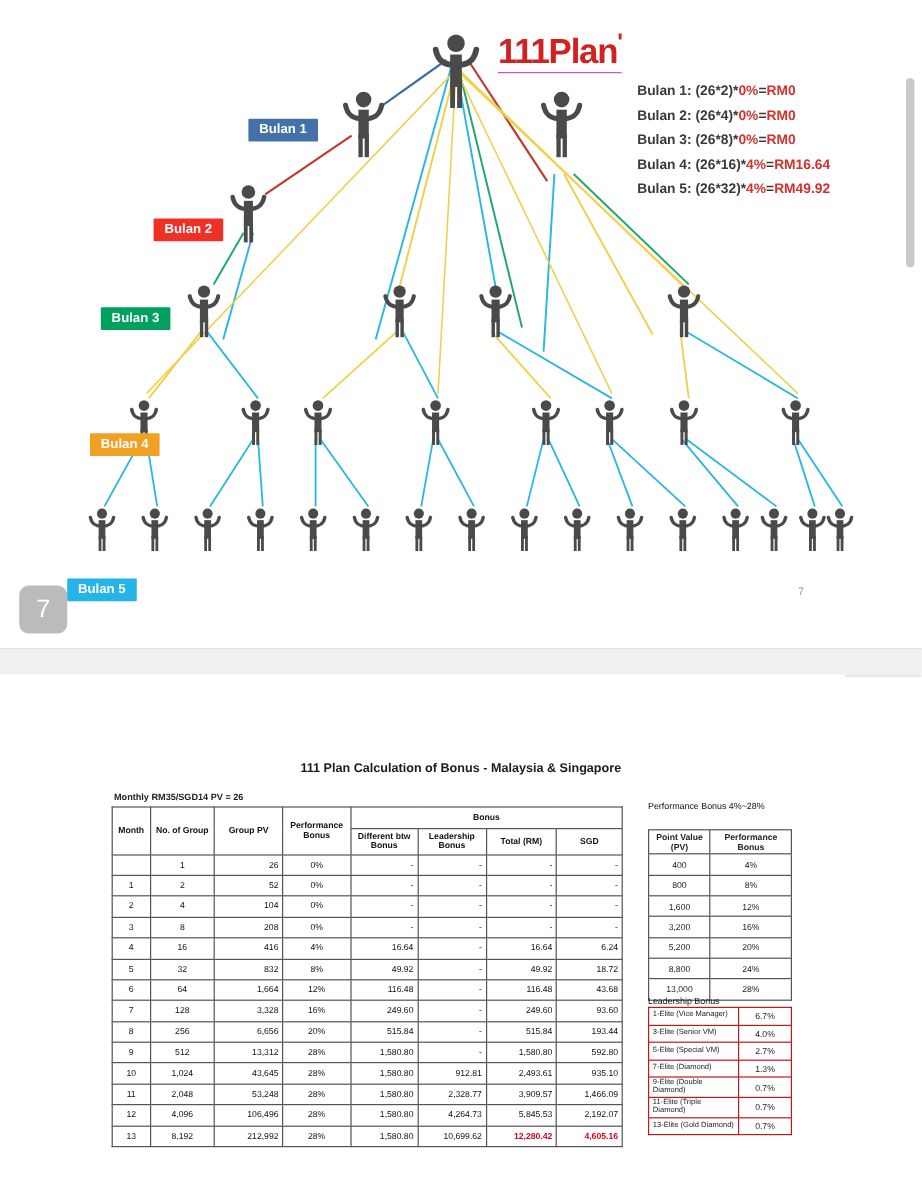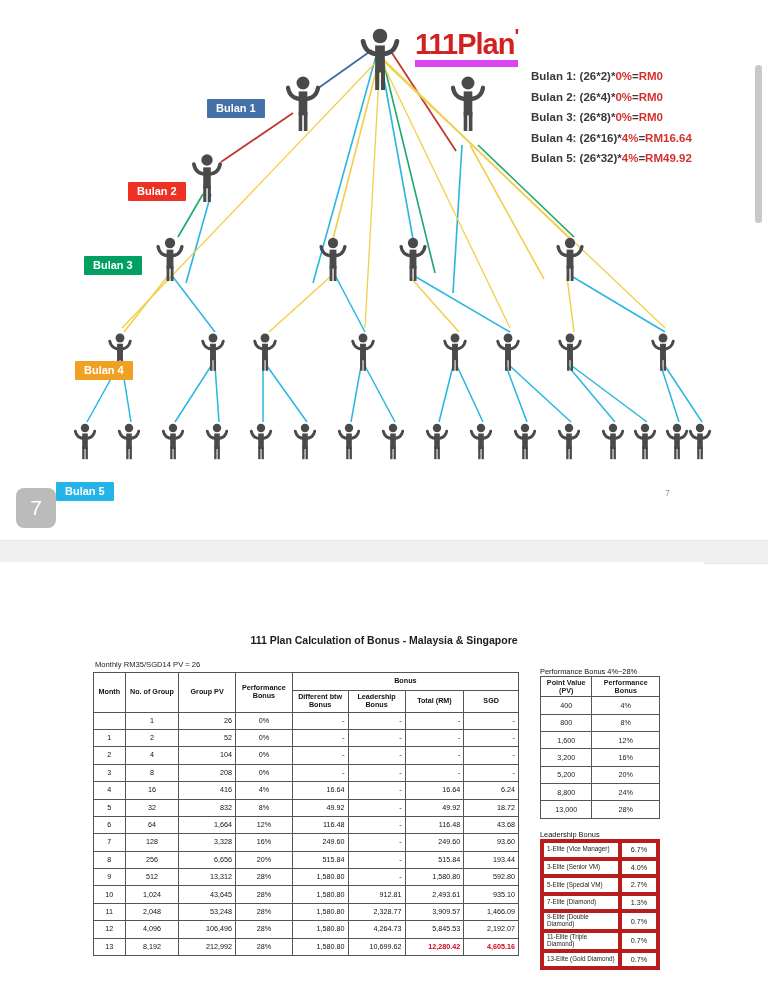--- a/index.html
+++ b/index.html
@@ -4,21 +4,21 @@
 <style>
   html,body{margin:0;padding:0;background:#ffffff;}
   body{width:768px;height:983px;position:relative;overflow:hidden;
        font-family:"Liberation Sans","DejaVu Sans",sans-serif;color:#222;}
 
   
   #slide-one{position:absolute;left:0;top:0;width:768px;height:540px;background:#fff;overflow:hidden;}
   #diagram-svg{position:absolute;left:0;top:0;width:768px;height:540px;}
 
   .plan-title{position:absolute;left:415px;top:26px;font-size:29px;font-weight:bold;
-      color:#d32020;letter-spacing:-1px;border-bottom:7px solid #d946ef;padding-bottom:1px;line-height:1.05;}
+      color:#d32020;letter-spacing:-1px;border-bottom:1px solid #d946ef;padding-bottom:1px;line-height:1.05;}
   .plan-title .apos{font-size:20px;vertical-align:super;}
 
   .formula-list{position:absolute;left:495px;top:66px;width:260px;font-size:11.5px;
       font-weight:bold;color:#3a3a3a;line-height:20.5px;}
   .formula-list div{white-space:nowrap;padding-left:36px;}
   .formula-list .red{color:#d2322d;}
 
   .bulan-tag{position:absolute;color:#fff;font-size:11px;font-weight:bold;
       padding:4px 9px;border-radius:1px;white-space:nowrap;line-height:1;}
 
@@ -31,40 +31,40 @@
   .scrollbar-thumb{width:7px;height:100%;background:#c9c9c9;border-radius:4px;}
 
   
   #gap-band{position:absolute;left:0;top:540px;width:768px;height:22px;background:#f0f0f0;
       border-top:1px solid #e3e3e3;border-bottom:1px solid #e3e3e3;}
 
   
   #slide-two{position:absolute;left:0;top:562px;width:704px;height:421px;background:#fff;}
   .doc-title{position:absolute;left:0;top:72px;width:768px;text-align:center;
       font-size:10.5px;font-weight:bold;color:#1c1c1c;}
-  .subtitle{position:absolute;left:95px;top:98px;font-size:7.6px;font-weight:normal;color:#222;}
+  .subtitle{position:absolute;left:95px;top:98px;font-size:7.6px;font-weight:bold;color:#222;}
 
   table{border-collapse:collapse;}
   .main-table{position:absolute;left:93px;top:110px;width:426px;font-size:7.2px;color:#111;}
   .main-table th,.main-table td{border:1px solid #555;padding:2px 3px;line-height:1.15;}
   .main-table thead th{text-align:center;font-weight:bold;vertical-align:middle;height:13px;}
   .main-table tbody td{height:12.4px;text-align:right;}
   .main-table tbody td.c{text-align:center;}
   .red-val{color:#d0021b;font-weight:bold;}
 
   .side-title{position:absolute;font-size:7.4px;font-weight:normal;color:#111;}
   #pb-title{left:540px;top:105px;}
   #lb-title{left:540px;top:268px;}
 
-  .pb-table{position:absolute;left:540px;top:114px;width:120px;font-size:7.2px;}
+  .pb-table{position:absolute;left:540px;top:129px;width:120px;font-size:7.2px;}
   .pb-table th,.pb-table td{border:1px solid #555;padding:2px 3px;text-align:center;height:12.4px;}
   .pb-table th{font-weight:bold;line-height:1.05;}
 
   .lb-table{position:absolute;left:540px;top:277px;width:120px;font-size:6.3px;}
-  .lb-table td{border:4px solid #b91c1c;padding:1px 3px;height:11.6px;}
+  .lb-table td{border:1px solid #b91c1c;padding:1px 3px;height:11.6px;}
   .lb-table td.rank{text-align:left;line-height:1.08;width:68px;}
   .lb-table td.pct{text-align:center;font-size:7.2px;}
 </style>
 </head>
 <body>
 
 <div id="slide-one">
 
   <svg id="diagram-svg" viewBox="0 0 768 540" preserveAspectRatio="none">
       <g>

